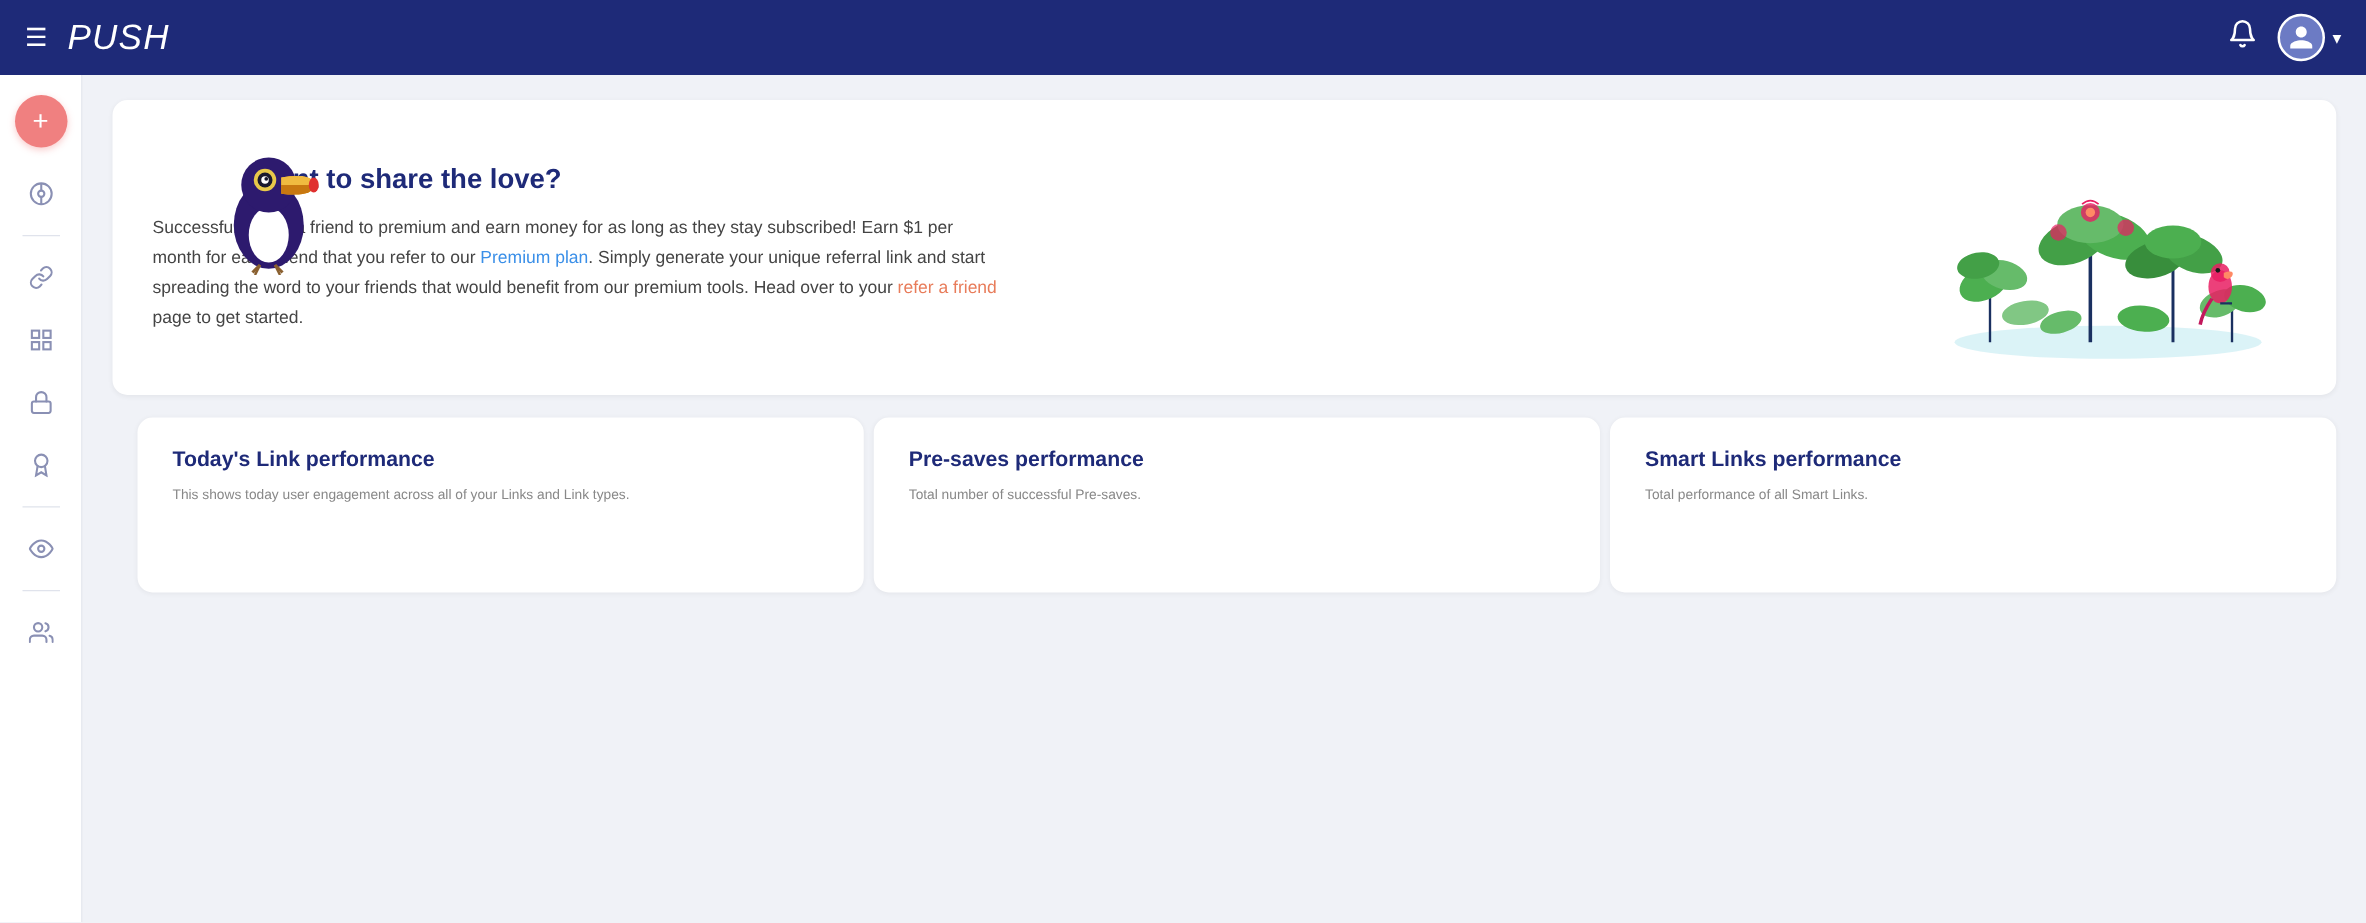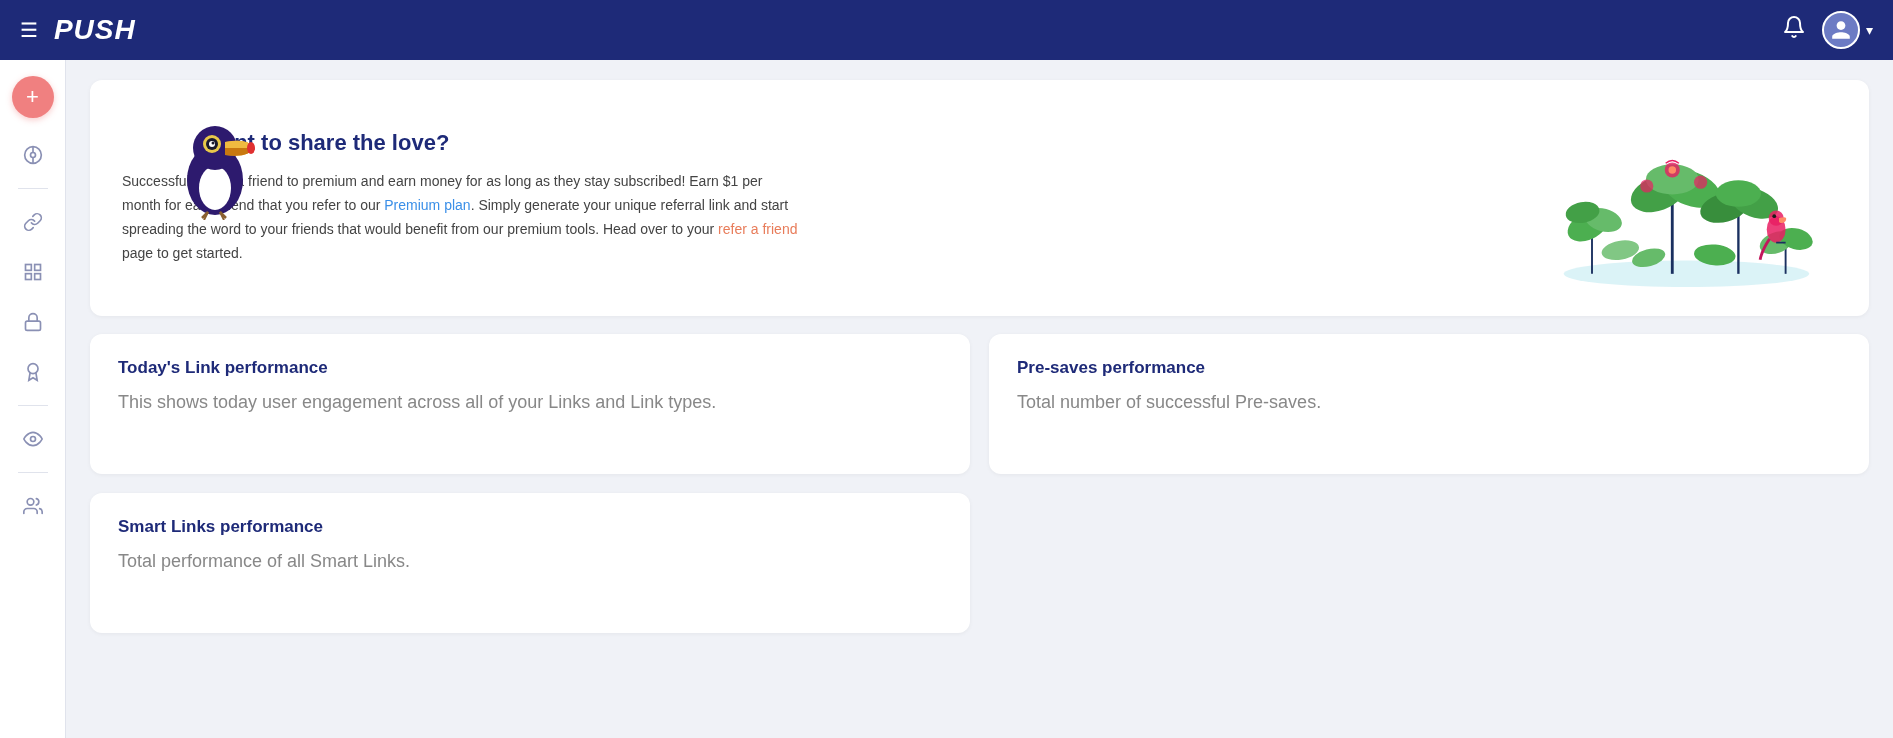--- a/index.html
+++ b/index.html
@@ -9,21 +9,21 @@
     .top-nav {
       background: #1e2a78;
       height: 60px;
       display: flex;
       align-items: center;
       padding: 0 20px;
       flex-shrink: 0;
     }
     .top-nav-left { display: flex; align-items: center; gap: 16px; }
     .hamburger-icon { color: white; font-size: 20px; cursor: pointer; }
-    .logo { color: white; font-size: 28px; font-weight: 700; font-style: italic; letter-spacing: 1px; }
+    .logo { color: white; font-size: 28px; font-weight: 400; font-style: italic; letter-spacing: 1px; }
     .top-nav-right { margin-left: auto; display: flex; align-items: center; gap: 16px; }
     .bell-icon { color: white; font-size: 22px; cursor: pointer; position: relative; }
     .avatar-wrap { display: flex; align-items: center; gap: 6px; cursor: pointer; }
     .avatar-circle {
       width: 38px; height: 38px; border-radius: 50%;
       border: 2px solid white;
       background: #6c7bc4;
       display: flex; align-items: center; justify-content: center;
       color: white; font-size: 16px;
     }
@@ -99,35 +99,35 @@
       flex-shrink: 0;
       width: 320px;
       display: flex;
       align-items: flex-end;
       justify-content: center;
       height: 180px;
       position: relative;
     }
 
     
-    .cards-row { display: grid; grid-template-columns: repeat(2, 1fr); gap: 19px; }
+    .cards-row { display: grid; grid-template-columns: repeat(3, 1fr); gap: 8px; margin-left: 20px; }
     .card {
       background: white;
       border-radius: 12px;
       padding: 24px 28px;
       box-shadow: 0 1px 4px rgba(0,0,0,0.05);
       min-height: 140px;
     }
     .card-title {
       font-size: 17px;
       font-weight: 700;
       color: #1e2a78;
       margin-bottom: 10px;
     }
-    .card-desc { font-size: 18px; color: #888; line-height: 1.6; }
+    .card-desc { font-size: 11px; color: #888; line-height: 1.6; }
 
     
     .plant-svg { width: 300px; height: 170px; }
   </style>
 </head>
 <body>
 
 <nav class="top-nav">
   <div class="top-nav-left">
     <span class="hamburger-icon">☰</span>

